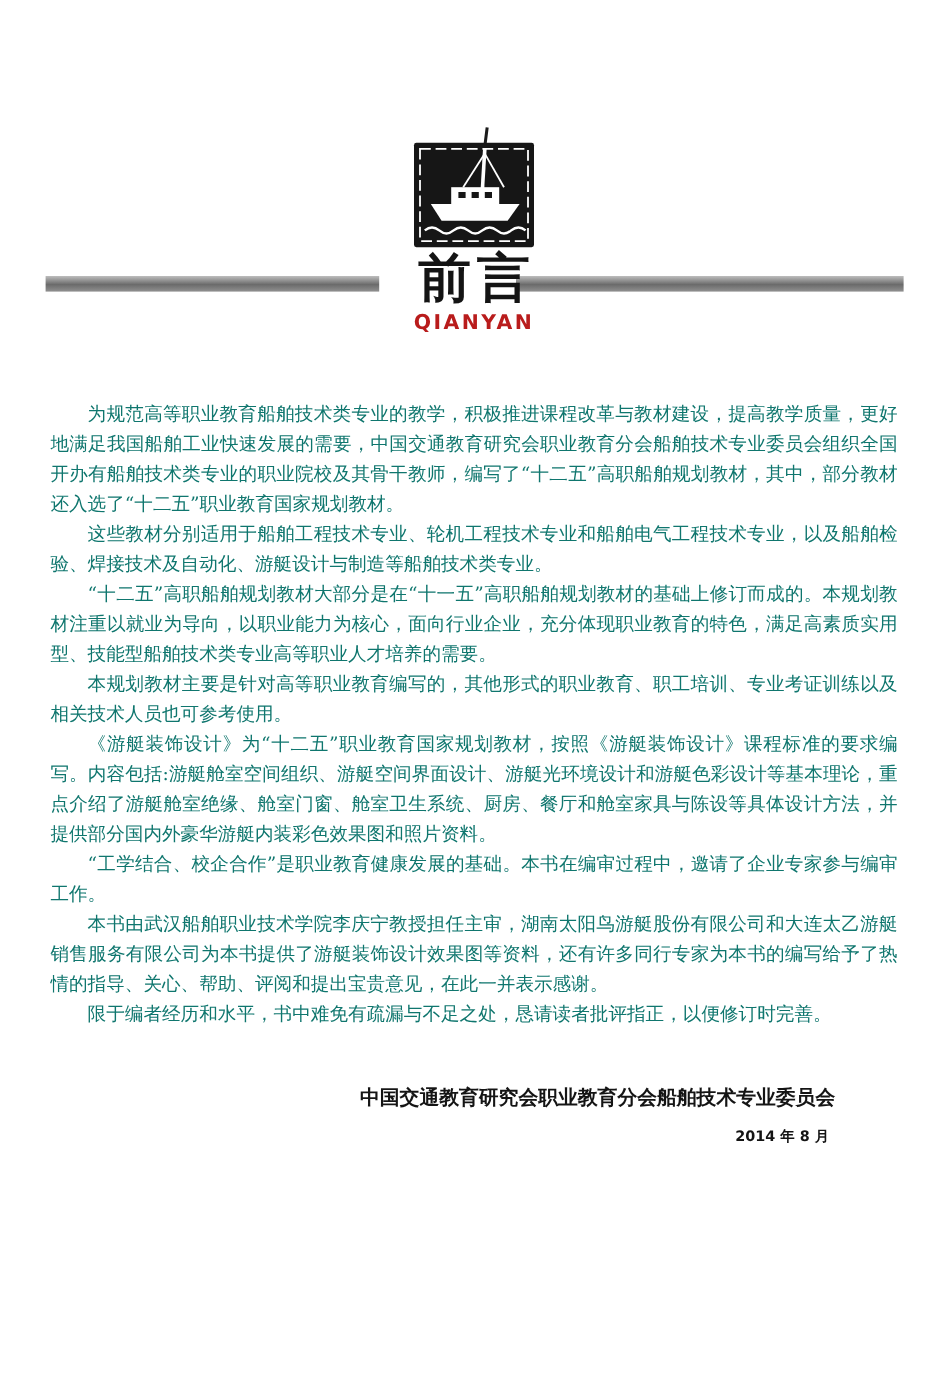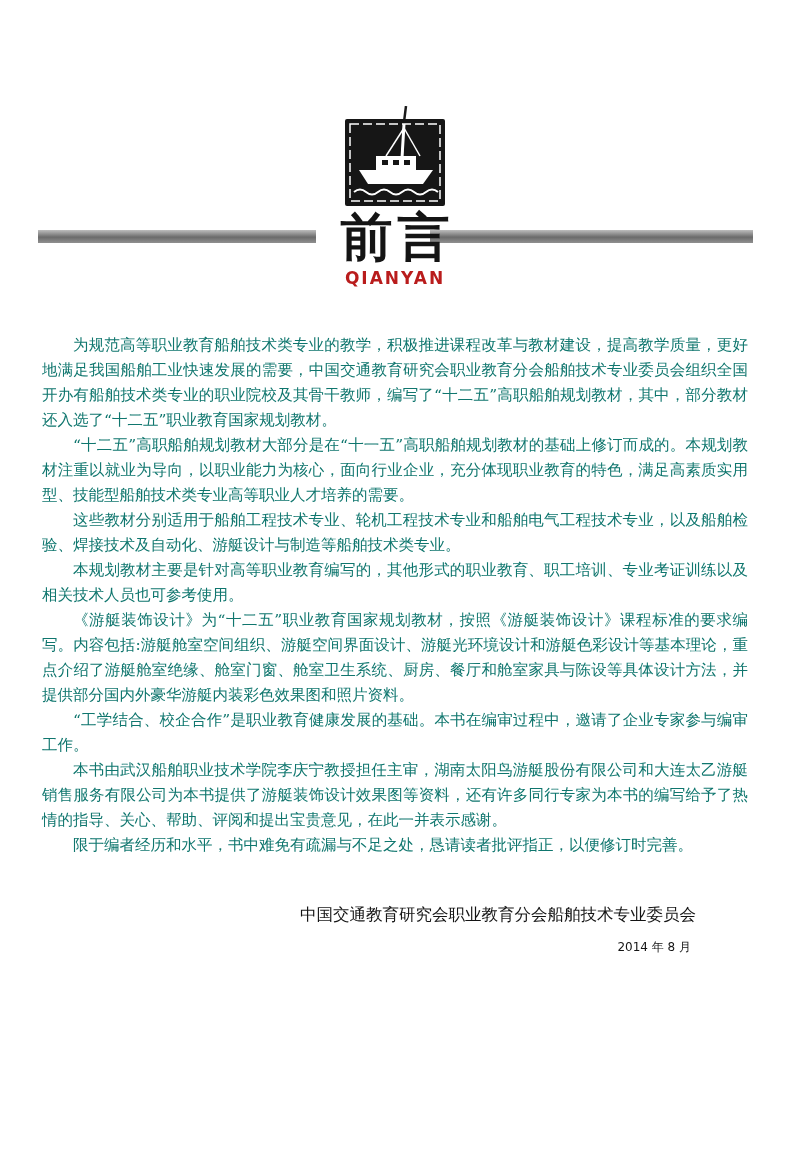--- a/index.html
+++ b/index.html
@@ -33,21 +33,21 @@
     left: 0; right: 0;
     margin: 0 auto;
     width: 150px;
     text-align: center;
     top: 0;
   }
   .stamp-svg { display: block; margin: 0 auto; }
   .seal-title {
     font-family: "DejaVu Sans", "Liberation Sans", sans-serif;
     font-weight: 900;
-    font-size: 52px;
+    font-size: 44px;
     line-height: 1.05;
     letter-spacing: 5px;
     color: #141414;
     margin-top: 2px;
     text-indent: 5px; 
   }
   .romanized {
     font-family: "DejaVu Sans", "Liberation Sans", sans-serif;
     font-weight: 700;
     font-size: 17px;
@@ -66,21 +66,21 @@
   }
   .body-text p {
     text-indent: 2em;
   }
   
   .signature {
     margin-top: 46px;
     padding-right: 94px;
     text-align: right;
     font-family: "DejaVu Sans", "Liberation Sans", sans-serif;
-    font-weight: 400;
+    font-weight: 700;
     font-size: 16.5px;
     color: #141414;
   }
   .signature .sig-date {
     margin-top: 13px;
     padding-right: 5px;
     font-size: 12px;
   }
 </style>
 </head>
@@ -115,22 +115,22 @@
 
         <path d="M12 86 q6 -5 12 0 q6 5 12 0 q6 -5 12 0 q6 5 12 0 q6 -5 12 0 q6 5 12 0 q6 -5 12 0" stroke="#ffffff" stroke-width="2" fill="none"></path>
       </svg>
       <div class="seal-title">前言</div>
       <div class="romanized">QIANYAN</div>
     </div>
   </div>
 
   <div class="body-text">
     <p>为规范高等职业教育船舶技术类专业的教学，积极推进课程改革与教材建设，提高教学质量，更好地满足我国船舶工业快速发展的需要，中国交通教育研究会职业教育分会船舶技术专业委员会组织全国开办有船舶技术类专业的职业院校及其骨干教师，编写了“十二五”高职船舶规划教材，其中，部分教材还入选了“十二五”职业教育国家规划教材。</p>
+    <p>这些教材分别适用于船舶工程技术专业、轮机工程技术专业和船舶电气工程技术专业，以及船舶检验、焊接技术及自动化、游艇设计与制造等船舶技术类专业。</p>
     <p>“十二五”高职船舶规划教材大部分是在“十一五”高职船舶规划教材的基础上修订而成的。本规划教材注重以就业为导向，以职业能力为核心，面向行业企业，充分体现职业教育的特色，满足高素质实用型、技能型船舶技术类专业高等职业人才培养的需要。</p>
-    <p>这些教材分别适用于船舶工程技术专业、轮机工程技术专业和船舶电气工程技术专业，以及船舶检验、焊接技术及自动化、游艇设计与制造等船舶技术类专业。</p>
     <p>本规划教材主要是针对高等职业教育编写的，其他形式的职业教育、职工培训、专业考证训练以及相关技术人员也可参考使用。</p>
     <p>《游艇装饰设计》为“十二五”职业教育国家规划教材，按照《游艇装饰设计》课程标准的要求编写。内容包括:游艇舱室空间组织、游艇空间界面设计、游艇光环境设计和游艇色彩设计等基本理论，重点介绍了游艇舱室绝缘、舱室门窗、舱室卫生系统、厨房、餐厅和舱室家具与陈设等具体设计方法，并提供部分国内外豪华游艇内装彩色效果图和照片资料。</p>
     <p>“工学结合、校企合作”是职业教育健康发展的基础。本书在编审过程中，邀请了企业专家参与编审工作。</p>
     <p>本书由武汉船舶职业技术学院李庆宁教授担任主审，湖南太阳鸟游艇股份有限公司和大连太乙游艇销售服务有限公司为本书提供了游艇装饰设计效果图等资料，还有许多同行专家为本书的编写给予了热情的指导、关心、帮助、评阅和提出宝贵意见，在此一并表示感谢。</p>
     <p>限于编者经历和水平，书中难免有疏漏与不足之处，恳请读者批评指正，以便修订时完善。</p>
   </div>
 
   <div class="signature">
     <div class="sig-org">中国交通教育研究会职业教育分会船舶技术专业委员会</div>
     <div class="sig-date">2014 年 8 月</div>

